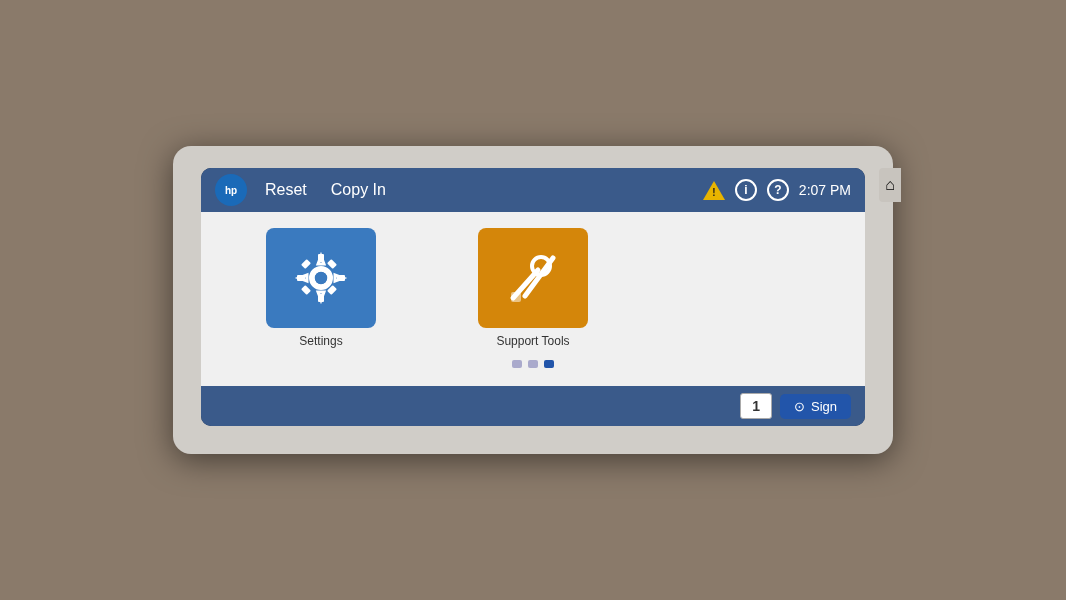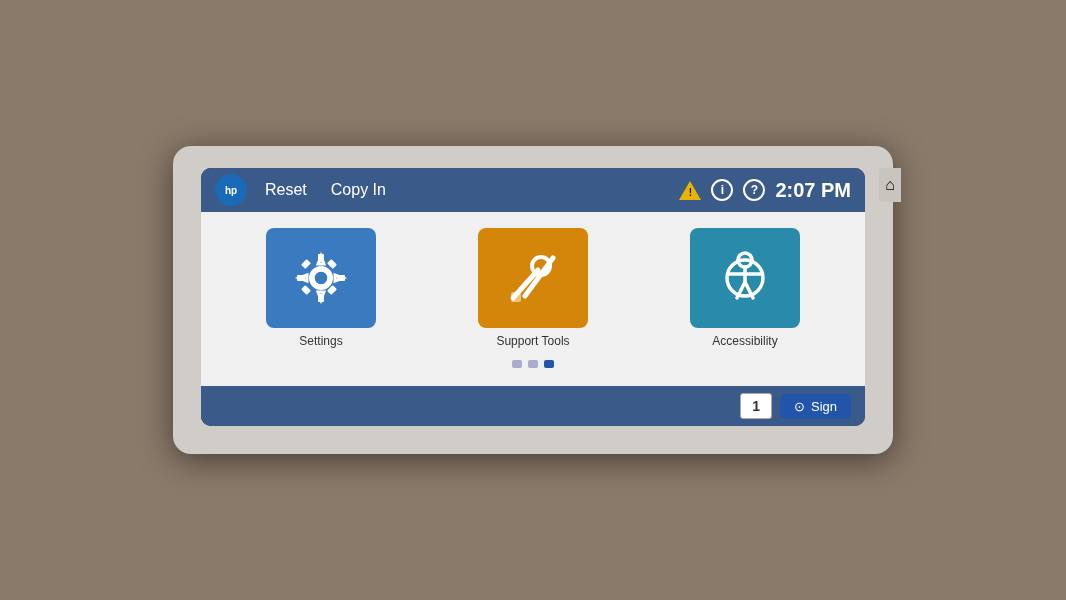--- a/index.html
+++ b/index.html
@@ -108,22 +108,22 @@
       align-items: center;
       justify-content: center;
       color: white;
       font-size: 12px;
       font-weight: bold;
       cursor: pointer;
     }
 
     .time-text {
       color: white;
-      font-size: 20px;
-      font-weight: 700;
+      font-size: 14px;
+      font-weight: 400;
     }
 
     
     .main-content {
       background: #f0f0f0;
       padding: 16px 20px 10px 20px;
     }
 
     .apps-grid {
       display: grid;
@@ -303,38 +303,20 @@
 
               <line x1="50" y1="10" x2="22" y2="48" stroke="white" stroke-width="5" stroke-linecap="round"></line>
               <rect x="8" y="44" width="10" height="10" rx="2" fill="white" opacity="0.5"></rect>
             </svg>
           </div>
           <span class="app-label">Support Tools</span>
         </div>
 
 
 
-        <div class="app-tile">
-          <div class="app-icon-box bg-teal2">
-            <svg viewBox="0 0 60 60">
-
-              <circle cx="30" cy="12" r="7" fill="none" stroke="white" stroke-width="3.5"></circle>
-
-              <circle cx="30" cy="30" r="18" fill="none" stroke="white" stroke-width="3.5"></circle>
-
-              <line x1="14" y1="26" x2="46" y2="26" stroke="white" stroke-width="3.5" stroke-linecap="round"></line>
-
-              <line x1="30" y1="34" x2="22" y2="50" stroke="white" stroke-width="3.5" stroke-linecap="round"></line>
-              <line x1="30" y1="34" x2="38" y2="50" stroke="white" stroke-width="3.5" stroke-linecap="round"></line>
-
-              <line x1="30" y1="19" x2="30" y2="34" stroke="white" stroke-width="3.5" stroke-linecap="round"></line>
-            </svg>
-          </div>
-          <span class="app-label">Accessibility</span>
-        </div>
 
 
       </div>
 
       <div class="pagination">
         <div class="dot dot-inactive"></div>
         <div class="dot dot-inactive"></div>
         <div class="dot dot-active"></div>
       </div>
     </div>

